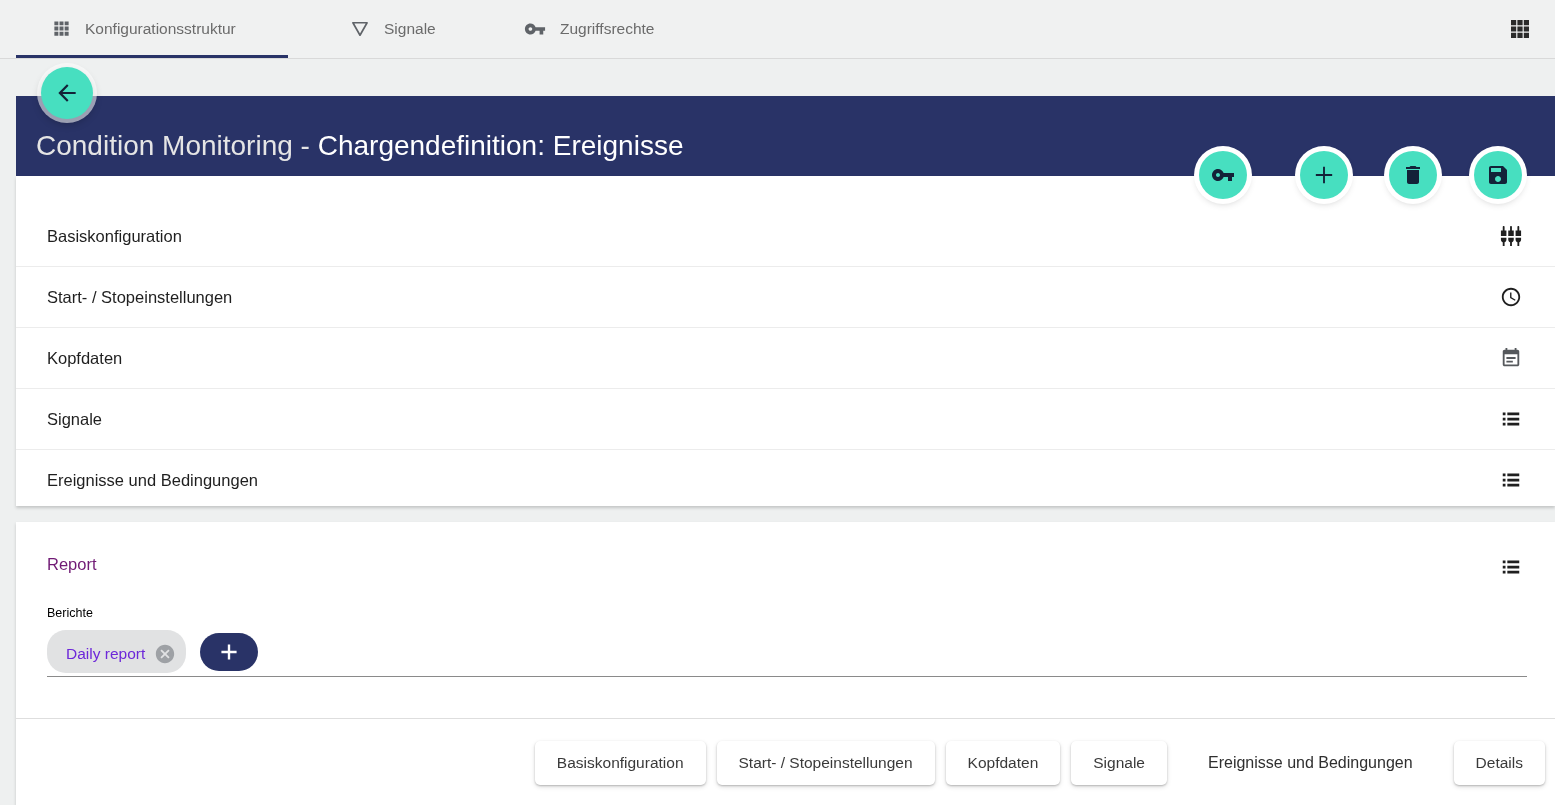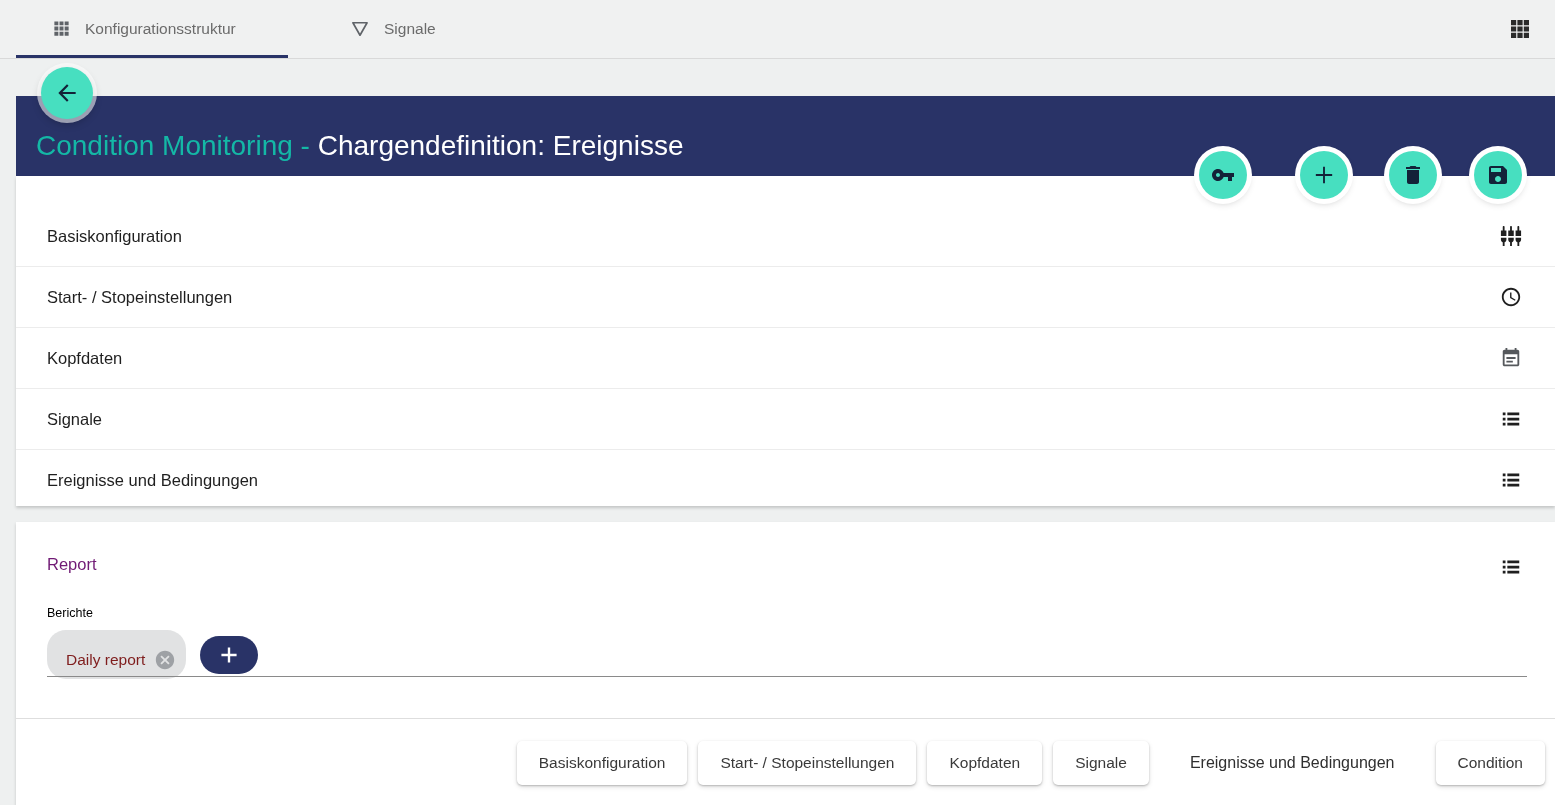--- a/index.html
+++ b/index.html
@@ -11,21 +11,21 @@
   .tab .ticon{display:flex;align-items:center;color:#5f6368;}
   .tab1{left:52px;}
   .tab2{left:350px;}
   .tab3{left:524px;}
   .active-underline{position:absolute;left:16px;bottom:0;width:272px;height:3px;background:#293367;}
   .apps-btn{position:absolute;right:23px;top:17px;color:#2b2b2b;cursor:pointer;display:flex;}
 
   
   .hero{position:absolute;left:16px;top:96px;width:1539px;height:80px;background:#293367;}
   .hero-title{position:absolute;left:20px;top:34px;font-size:28px;line-height:32px;white-space:nowrap;}
-  .hero-title .pre{color:#14b8a6;}
+  .hero-title .pre{color:#e5e5e5;}
   .hero-title .main{color:#ffffff;}
 
   .fab{position:absolute;width:48px;height:48px;border-radius:50%;background:#47dfc0;color:#132238;
        display:flex;align-items:center;justify-content:center;cursor:pointer;z-index:6;
        box-shadow:0 0 0 5px #ffffff,0 3px 8px rgba(0,0,0,.30);}
   .fab-back{left:41px;top:67px;width:52px;height:52px;box-shadow:0 0 0 4px rgba(255,255,255,.55),0 4px 10px rgba(0,0,0,.30);}
   .fab-key{left:1199px;top:151px;}
   .fab-add{left:1300px;top:151px;}
   .fab-del{left:1389px;top:151px;}
   .fab-save{left:1474px;top:151px;}
@@ -42,21 +42,21 @@
 
   
   .card2{position:absolute;left:16px;top:522px;width:1539px;height:283px;background:#ffffff;
          box-shadow:0 2px 3px rgba(0,0,0,.18);z-index:2;}
   .report-row{position:relative;height:70px;}
   .report-title{position:absolute;left:31px;top:33px;font-size:16.5px;color:#701a75;}
   .report-icon{position:absolute;right:33px;top:34px;color:#1f1f1f;display:flex;}
   .field-label{position:absolute;left:31px;top:84px;font-size:12.5px;color:#000000;}
   .chip-row{position:absolute;left:31px;top:108px;display:flex;align-items:center;gap:14px;}
   .chip{display:flex;align-items:center;height:38px;background:#e1e2e3;border-radius:19px;
-        padding:11px 10px 0 19px;font-size:15.5px;color:#7f1d1d;}
+        padding:5px 10px 0 19px;font-size:15.5px;color:#6d28d9;}
   .chip .x{margin-left:9px;color:#9ea1a5;display:flex;cursor:pointer;}
   .pill-add{width:58px;height:38px;border-radius:19px;background:#293367;color:#ffffff;border:none;
             display:flex;align-items:center;justify-content:center;cursor:pointer;}
   .field-underline{position:absolute;left:31px;top:154px;width:1480px;height:0;border-top:1.4px solid #8a8a8a;}
 
   
   .footer{position:absolute;left:0;top:196px;width:100%;height:87px;border-top:1px solid #dedede;background:#ffffff;}
   .fbtns{position:absolute;right:10px;top:22px;display:flex;align-items:center;gap:11px;}
   .btn{height:44px;background:#ffffff;border:none;border-radius:5px;padding:0 22px;font-size:15.5px;color:#3a3a3a;
        font-family:inherit;cursor:pointer;box-shadow:0 1px 2px rgba(0,0,0,.22),0 2px 5px rgba(0,0,0,.12);white-space:nowrap;}
@@ -78,20 +78,28 @@
       </span>
       <span>Konfigurationsstruktur</span>
     </div>
     <div class="tab tab2">
       <span class="ticon">
         <svg width="20" height="20" viewBox="0 0 24 24" fill="none" stroke="currentColor" stroke-width="2" stroke-linejoin="round">
             <path d="M3.5 4.5h17L12 19.5z"></path>
           </svg>
       </span>
       <span>Signale</span>
+    </div>
+    <div class="tab tab3">
+      <span class="ticon">
+        <svg width="22" height="22" viewBox="0 0 24 24" fill="currentColor">
+            <path d="M12.65 10C11.83 7.67 9.61 6 7 6c-3.31 0-6 2.69-6 6s2.69 6 6 6c2.61 0 4.83-1.67 5.65-4H17v4h4v-4h2v-4H12.65zM7 14c-1.1 0-2-.9-2-2s.9-2 2-2 2 .9 2 2-.9 2-2 2z"></path>
+          </svg>
+      </span>
+      <span>Zugriffsrechte</span>
     </div>
     <div class="active-underline"></div>
     <div class="apps-btn">
       <svg width="24" height="24" viewBox="0 0 24 24" fill="currentColor">
           <path d="M3 3h5.2v5.2H3zM9.4 3h5.2v5.2H9.4zM15.8 3H21v5.2h-5.2zM3 9.4h5.2v5.2H3zM9.4 9.4h5.2v5.2H9.4zM15.8 9.4H21v5.2h-5.2zM3 15.8h5.2V21H3zM9.4 15.8h5.2V21H9.4zM15.8 15.8H21V21h-5.2z"></path>
         </svg>
     </div>
   </div>
 
   <div class="hero">
@@ -219,18 +227,18 @@
 
     <div class="field-underline"></div>
 
     <div class="footer">
       <div class="fbtns">
         <button class="btn">Basiskonfiguration</button>
         <button class="btn">Start- / Stopeinstellungen</button>
         <button class="btn">Kopfdaten</button>
         <button class="btn">Signale</button>
         <button class="btn flat">Ereignisse und Bedingungen</button>
-        <button class="btn">Condition</button>
+        <button class="btn">Details</button>
       </div>
     </div>
   </div>
 
 </div>
 
 </body></html>

